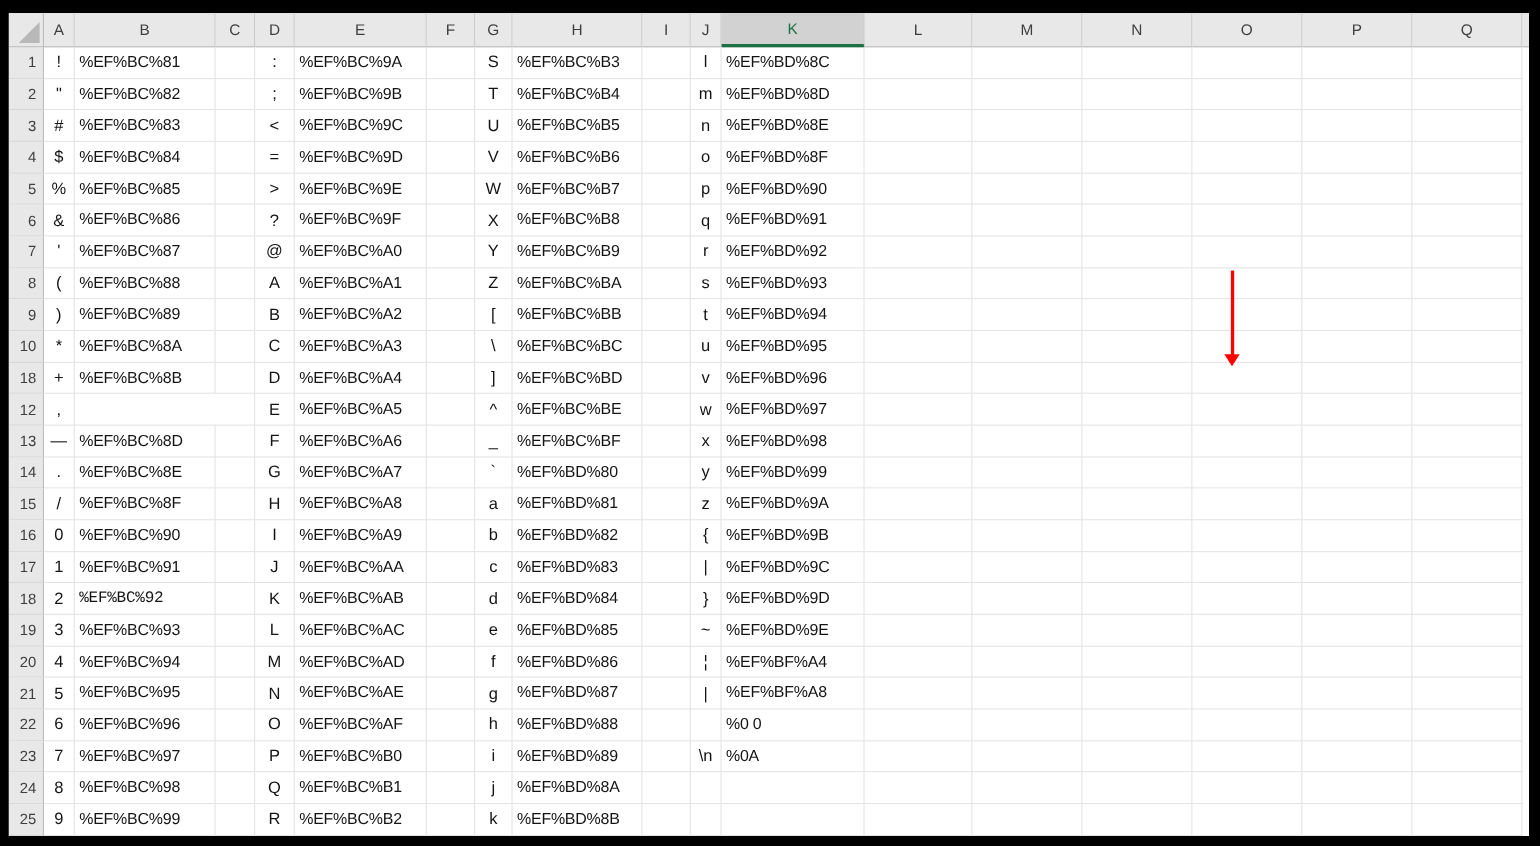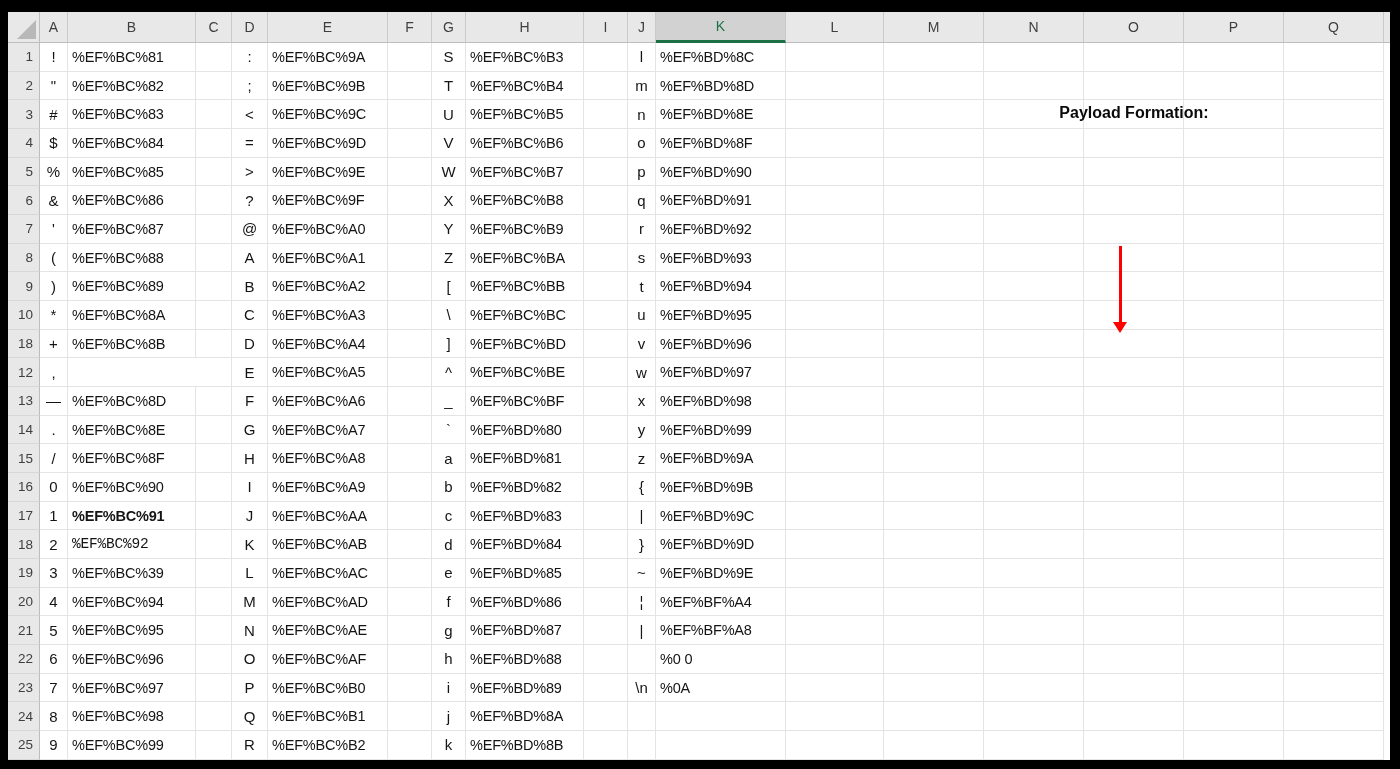--- a/index.html
+++ b/index.html
@@ -383,21 +383,21 @@
           <div class="cell" style="width: 98px;"></div>
           <div class="cell" style="width: 100px;"></div>
           <div class="cell" style="width: 100px;"></div>
           <div class="cell" style="width: 100px;"></div>
           <div class="cell" style="width: 100px;"></div>
           <div class="cell" style="width: 100px;"></div>
         </div>
         <div class="grid-row">
           <div class="row-h" style="width: 32px;">17</div>
           <div class="cell sym" style="width: 28px;">1</div>
-          <div class="cell code" style="width: 128px; font-weight: bold;">%EF%BC%91</div>
+          <div class="cell code" style="width: 128px;">%EF%BC%91</div>
           <div class="cell" style="width: 36px;"></div>
           <div class="cell sym" style="width: 36px;">J</div>
           <div class="cell code" style="width: 120px;">%EF%BC%AA</div>
           <div class="cell" style="width: 44px;"></div>
           <div class="cell sym" style="width: 34px;">c</div>
           <div class="cell code" style="width: 118px;">%EF%BD%83</div>
           <div class="cell" style="width: 44px;"></div>
           <div class="cell sym" style="width: 28px;">|</div>
           <div class="cell code" style="width: 130px;">%EF%BD%9C</div>
           <div class="cell" style="width: 98px;"></div>
@@ -423,21 +423,21 @@
           <div class="cell" style="width: 98px;"></div>
           <div class="cell" style="width: 100px;"></div>
           <div class="cell" style="width: 100px;"></div>
           <div class="cell" style="width: 100px;"></div>
           <div class="cell" style="width: 100px;"></div>
           <div class="cell" style="width: 100px;"></div>
         </div>
         <div class="grid-row">
           <div class="row-h" style="width: 32px;">19</div>
           <div class="cell sym" style="width: 28px;">3</div>
-          <div class="cell code" style="width: 128px;">%EF%BC%39</div>
+          <div class="cell code" style="width: 128px;">%EF%BC%93</div>
           <div class="cell" style="width: 36px;"></div>
           <div class="cell sym" style="width: 36px;">L</div>
           <div class="cell code" style="width: 120px;">%EF%BC%AC</div>
           <div class="cell" style="width: 44px;"></div>
           <div class="cell sym" style="width: 34px;">e</div>
           <div class="cell code" style="width: 118px;">%EF%BD%85</div>
           <div class="cell" style="width: 44px;"></div>
           <div class="cell sym" style="width: 28px;">~</div>
           <div class="cell code" style="width: 130px;">%EF%BD%9E</div>
           <div class="cell" style="width: 98px;"></div>
@@ -564,17 +564,16 @@
           <div class="cell" style="width: 100px;"></div>
           <div class="cell" style="width: 100px;"></div>
           <div class="cell" style="width: 100px;"></div>
           <div class="cell" style="width: 100px;"></div>
           <div class="cell" style="width: 100px;"></div>
         </div>
       </div>
   </div>
 
   <div class="overlay">
-    <div class="pf-title">Payload Formation:</div>
     <div class="arrow-line"></div>
     <div class="arrow-head"></div>
   </div>
 </div>
 
 </body></html>

